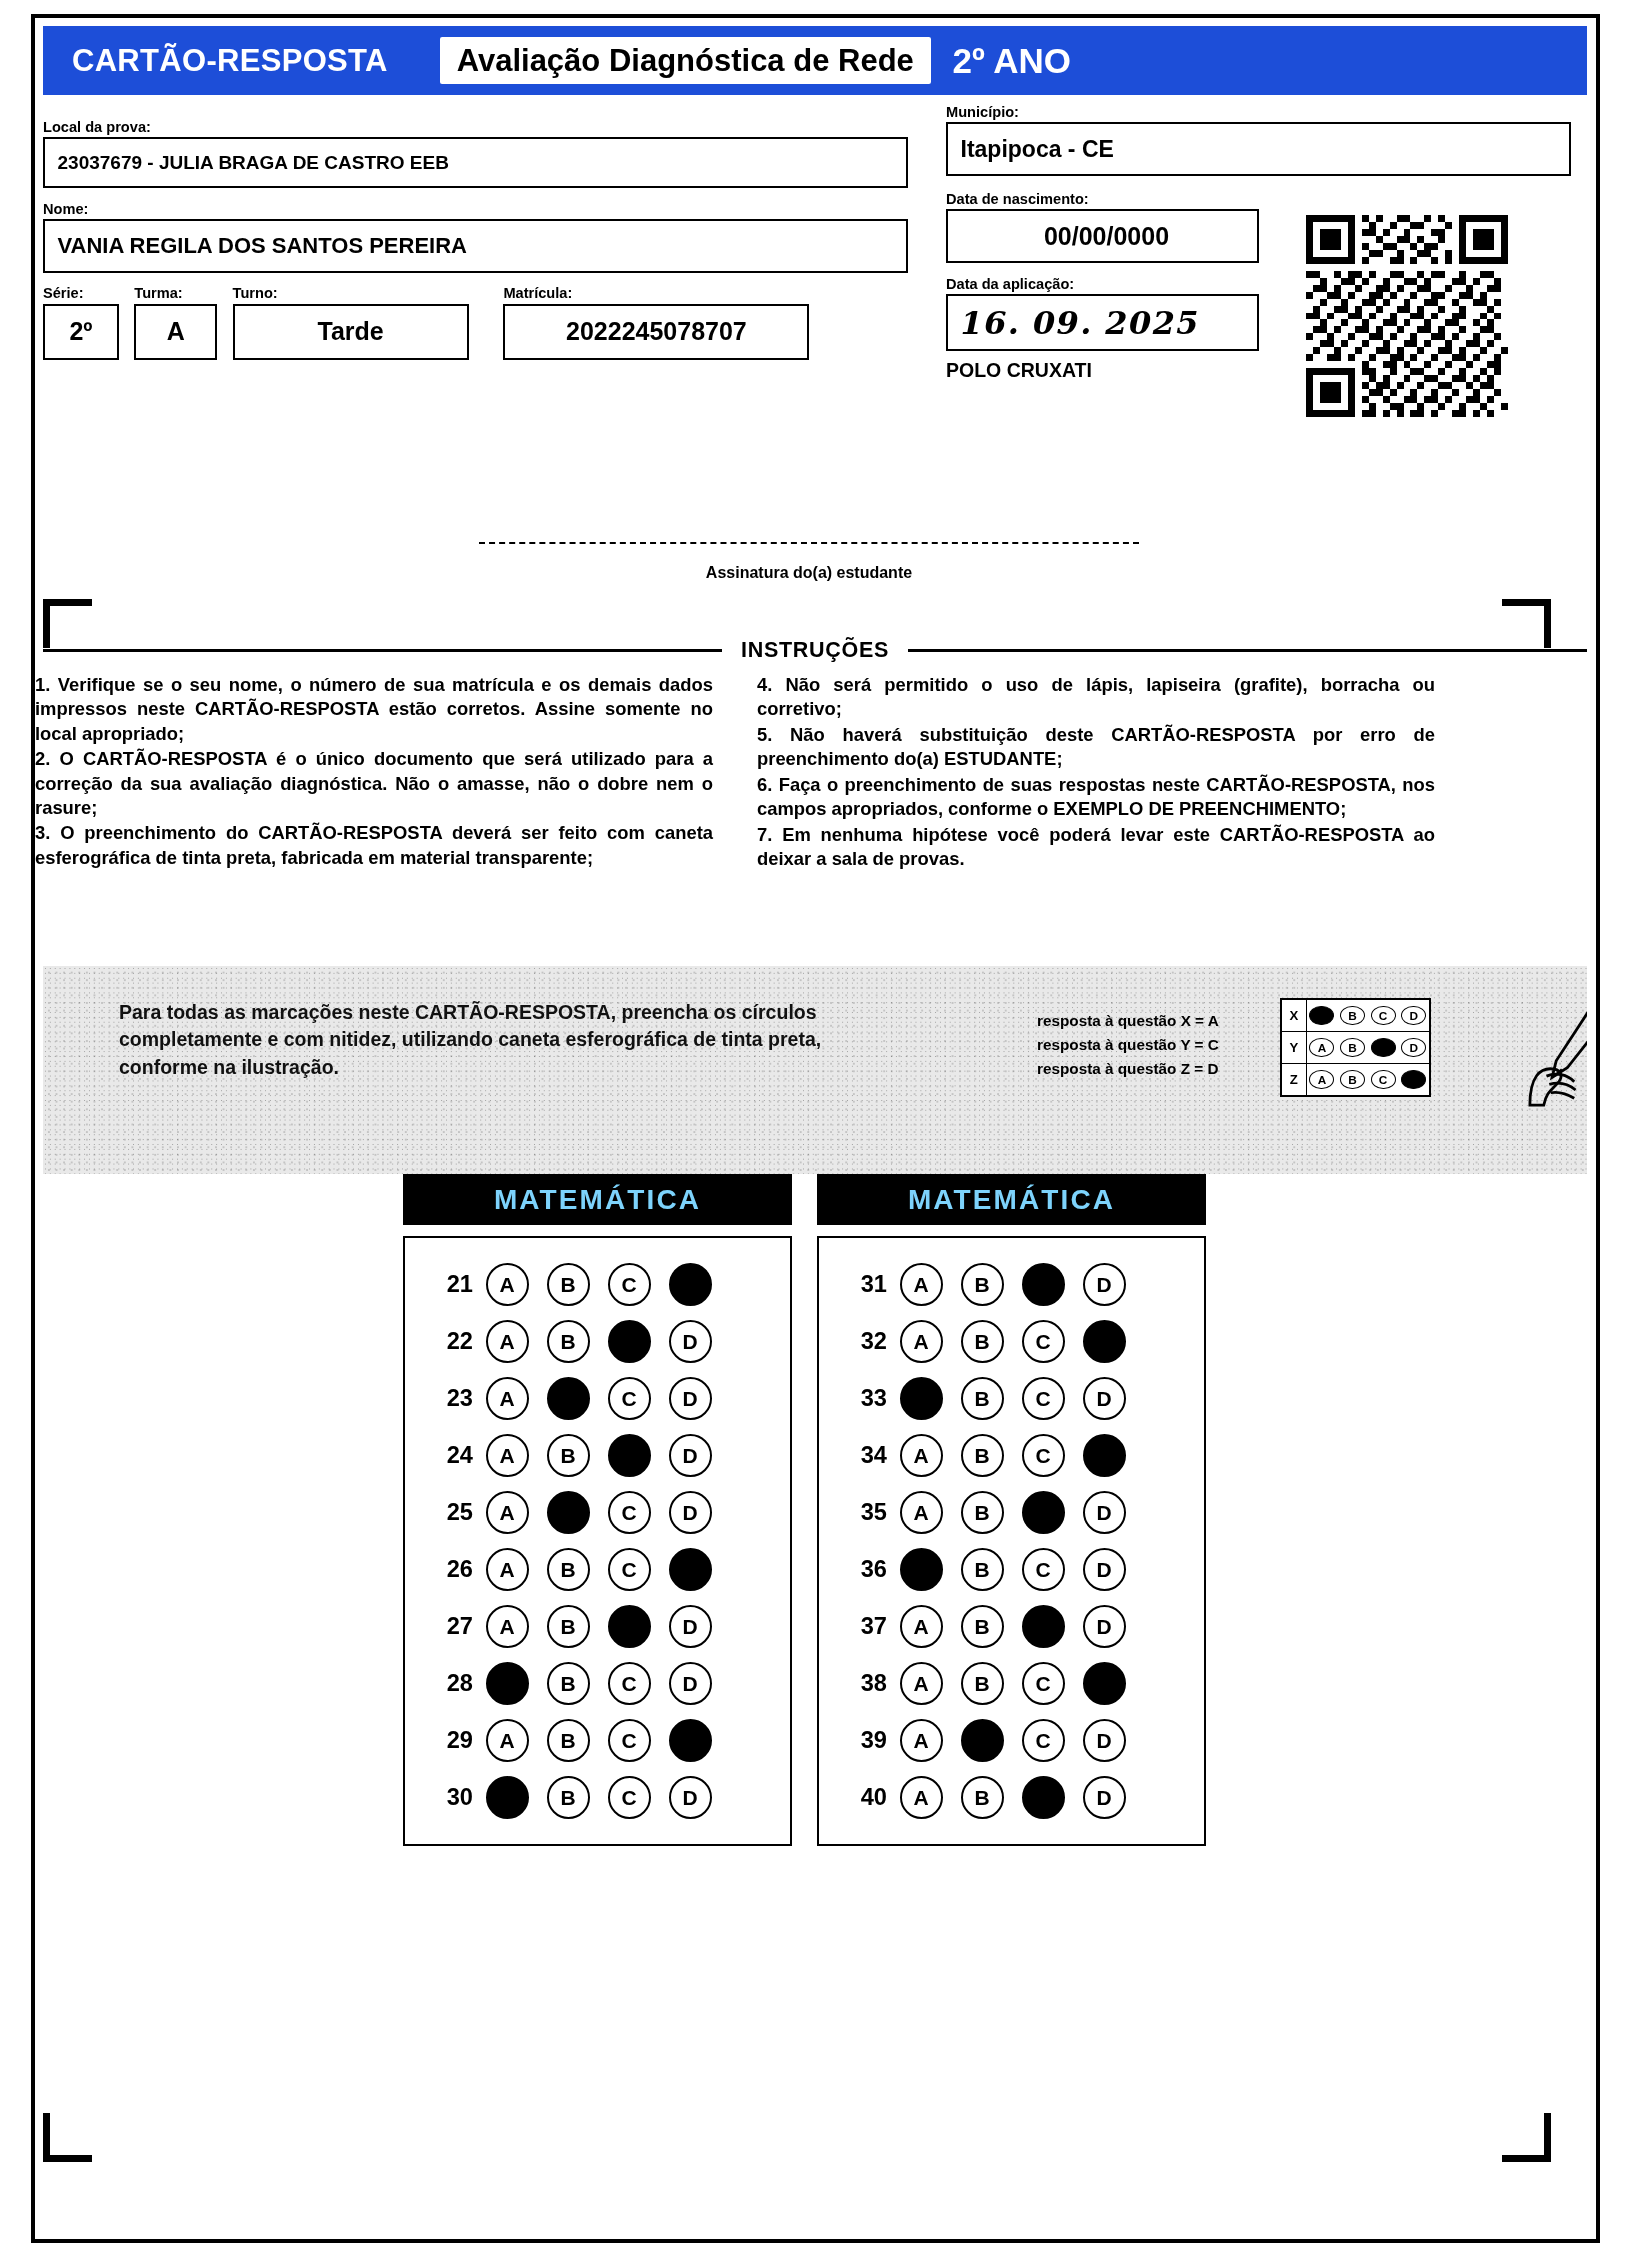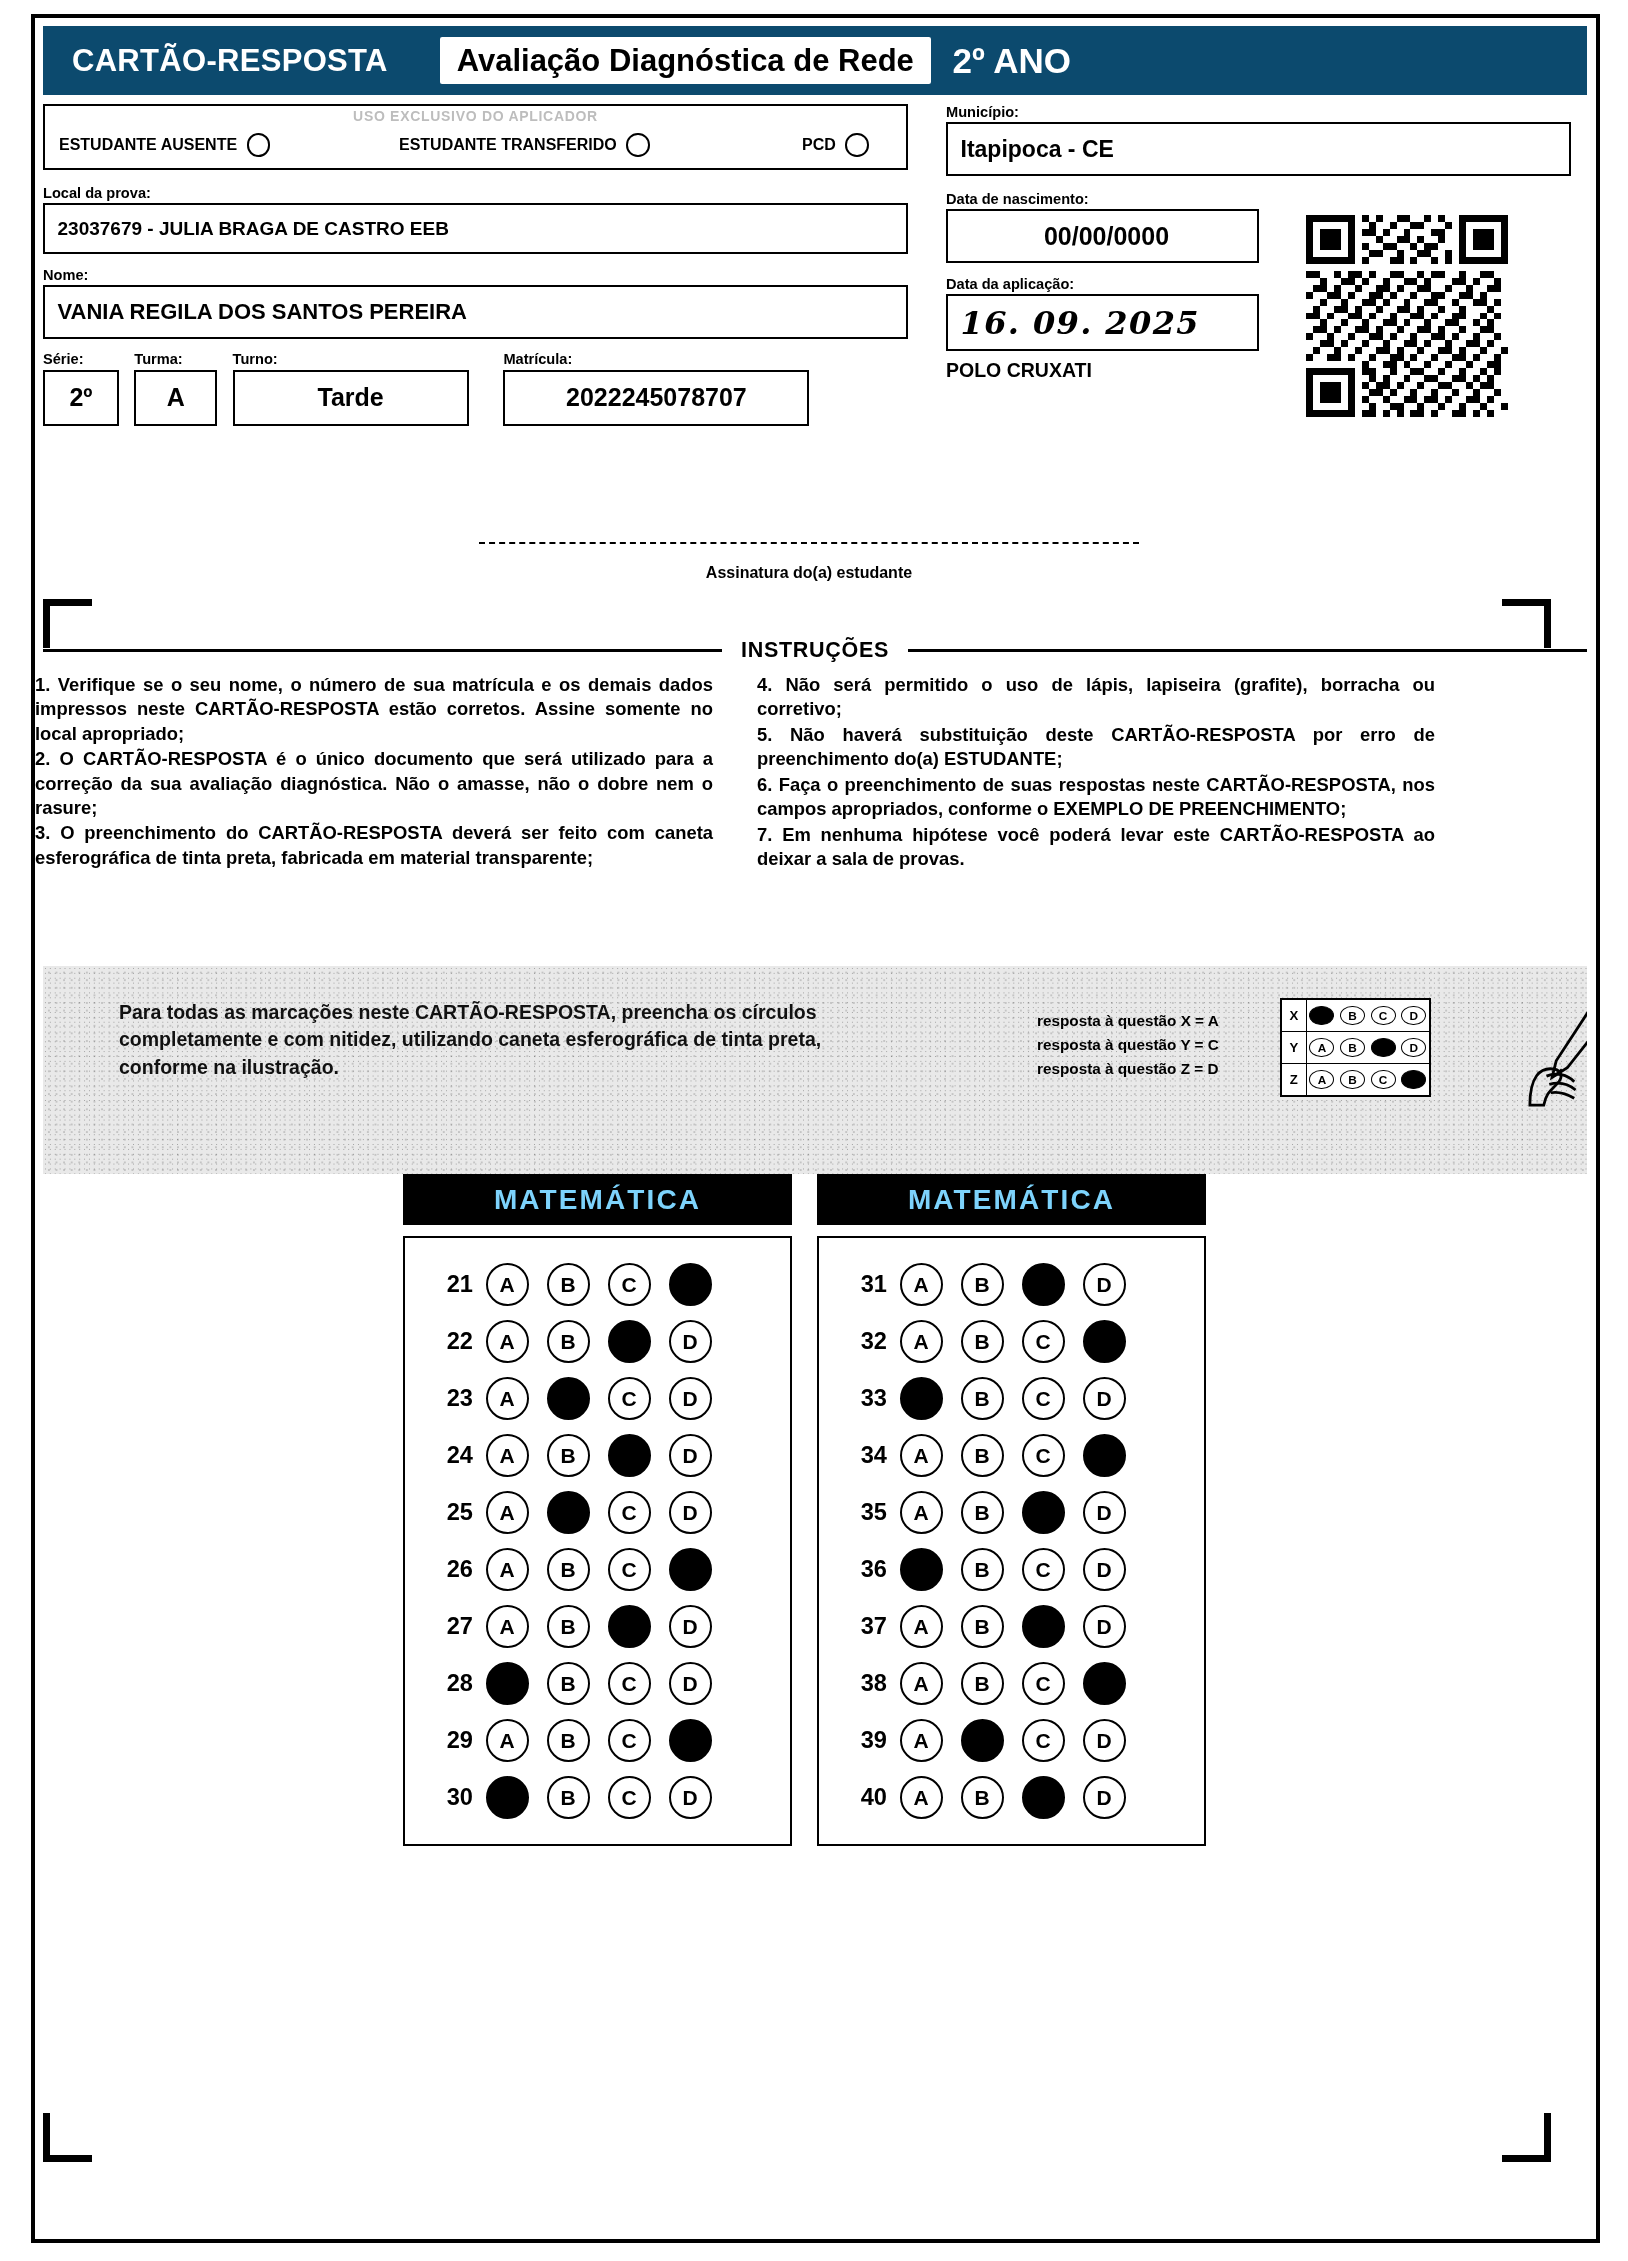--- a/index.html
+++ b/index.html
@@ -28,21 +28,21 @@
     box-sizing: border-box;
   }
 
   
   .hdr {
     position: absolute;
     left: 43px;
     top: 26.4px;
     width: 1544px;
     height: 69px;
-    background: #0c4a6e;
+    background: #1d4ed8;
     color: #fff;
     display: flex;
     align-items: center;
   }
   .hdr-title {
     font-size: 31px;
     font-weight: bold;
     letter-spacing: 0.3px;
     margin-left: 29px;
     width: 368px;
@@ -358,35 +358,20 @@
 
   <div class="hdr">
     <div class="hdr-title">CARTÃO-RESPOSTA</div>
     <div class="hdr-mid">Avaliação Diagnóstica de Rede</div>
     <div class="hdr-right">2º ANO</div>
   </div>
 
   <div class="idblock">
 
     <div class="left-col">
-      <div class="applicator-bar">
-        <div class="applicator-caption">USO EXCLUSIVO DO APLICADOR</div>
-        <div class="chk-wrap cw1">
-          <span>ESTUDANTE AUSENTE</span>
-          <div class="bubble-sm"></div>
-        </div>
-        <div class="chk-wrap cw2">
-          <span>ESTUDANTE TRANSFERIDO</span>
-          <div class="bubble-sm"></div>
-        </div>
-        <div class="chk-wrap cw3">
-          <span>PCD</span>
-          <div class="bubble-sm"></div>
-        </div>
-      </div>
 
       <div style="height:15.3px"></div>
       <div class="smalllabel">Local da prova:</div>
       <div class="fieldbox localprova-box">23037679 - JULIA BRAGA DE CASTRO EEB</div>
 
       <div style="height:12.5px"></div>
       <div class="smalllabel">Nome:</div>
       <div class="fieldbox nome-box">VANIA REGILA DOS SANTOS PEREIRA</div>
 
       <div style="height:12.5px"></div>

